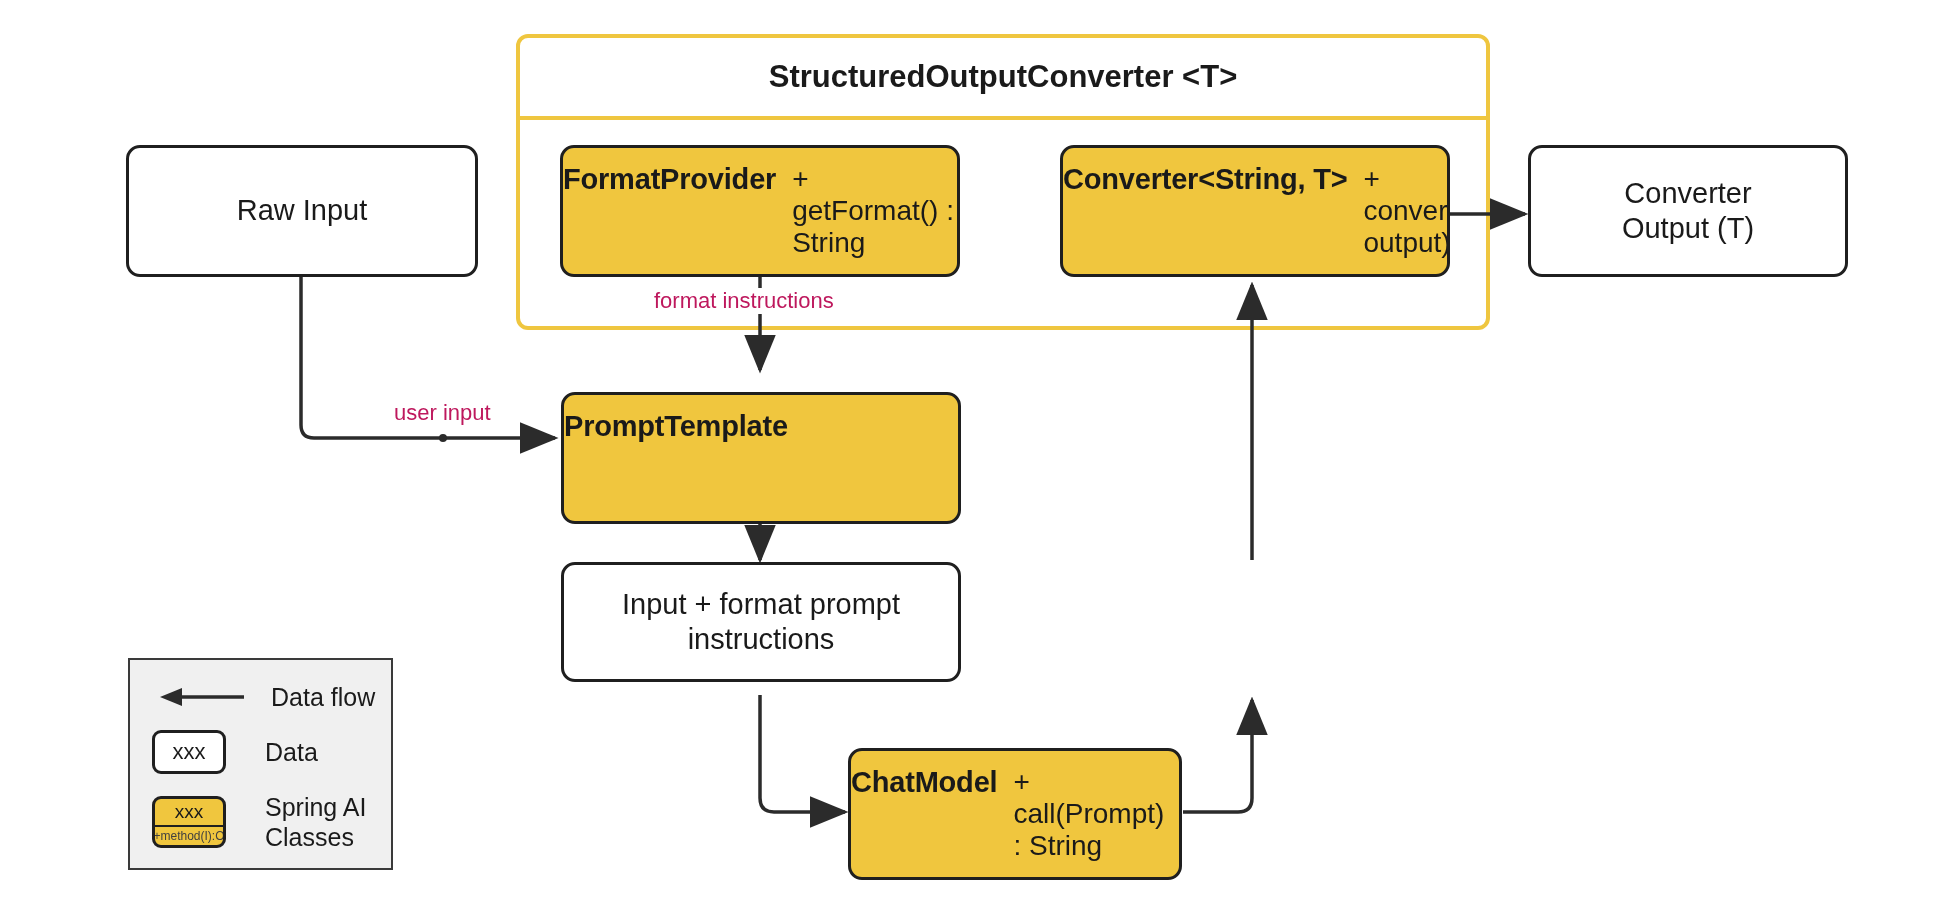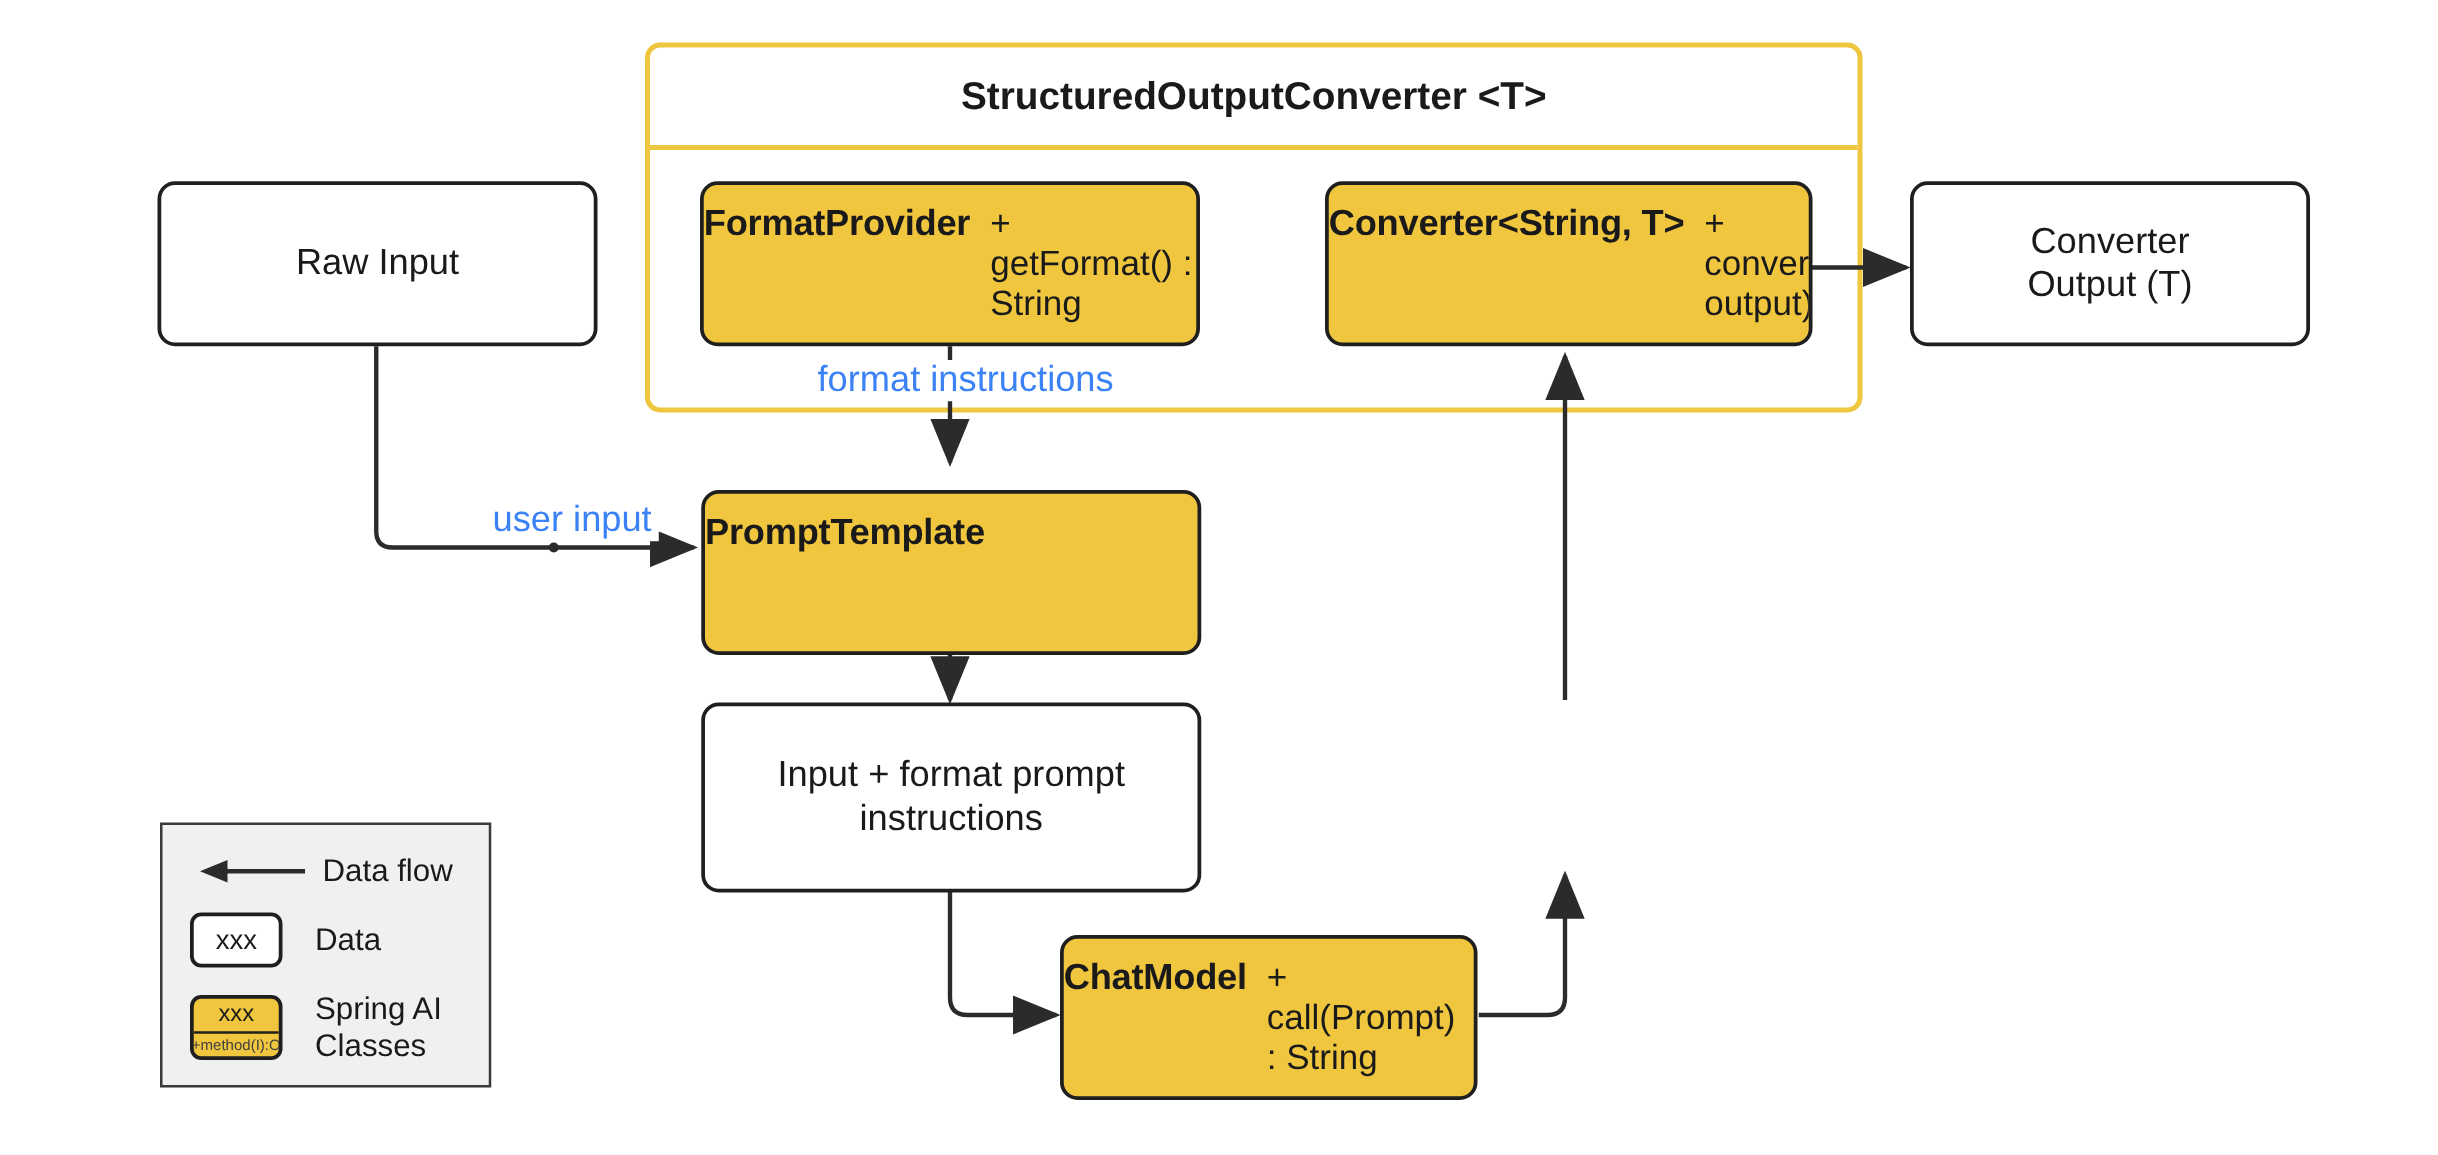--- a/index.html
+++ b/index.html
@@ -104,42 +104,43 @@
     color: #1a1a1a;
   }
   #container-box .ct-divider {
     height: 4px;
     background: #EFC63F;
   }
 
   
   .edge-label {
     position: absolute;
-    font-size: 29px;
-    color: #3b82f6;
+    font-size: 22px;
+    color: #be185d;
     background: #ffffff;
     padding: 0 6px;
     white-space: nowrap;
   }
 
   
   #legend {
     position: absolute;
     left: 128px;
     top: 658px;
     width: 265px;
     height: 212px;
     box-sizing: border-box;
     background: #F0F0F0;
     border: 2px solid #3a3a3a;
   }
   .lg-row {
     position: absolute;
     display: flex;
     align-items: center;
+    gap: 13px;
   }
   .lg-text {
     font-size: 25px;
     color: #1a1a1a;
     line-height: 1.2;
   }
   .lg-swatch-data {
     width: 74px;
     height: 44px;
     box-sizing: border-box;
@@ -239,21 +240,21 @@
       <span>Output (T)</span>
     </div>
   </div>
 
   <div class="node klass" style="left:561px; top:392px; width:400px; height:132px;">
     <div class="title" style="height:63px;">PromptTemplate</div>
     <div class="divider"></div>
     <div class="members"></div>
   </div>
 
-  <div class="node data" style="left:561px; top:562px; width:400px; height:152px;">
+  <div class="node data" style="left:561px; top:562px; width:400px; height:120px;">
     <div class="body" style="flex-direction:column;">
       <span>Input + format prompt</span>
       <span>instructions</span>
     </div>
   </div>
 
 
   <div class="node klass" style="left:848px; top:748px; width:334px; height:132px;">
     <div class="title" style="height:63px;">ChatModel</div>
     <div class="divider"></div>

